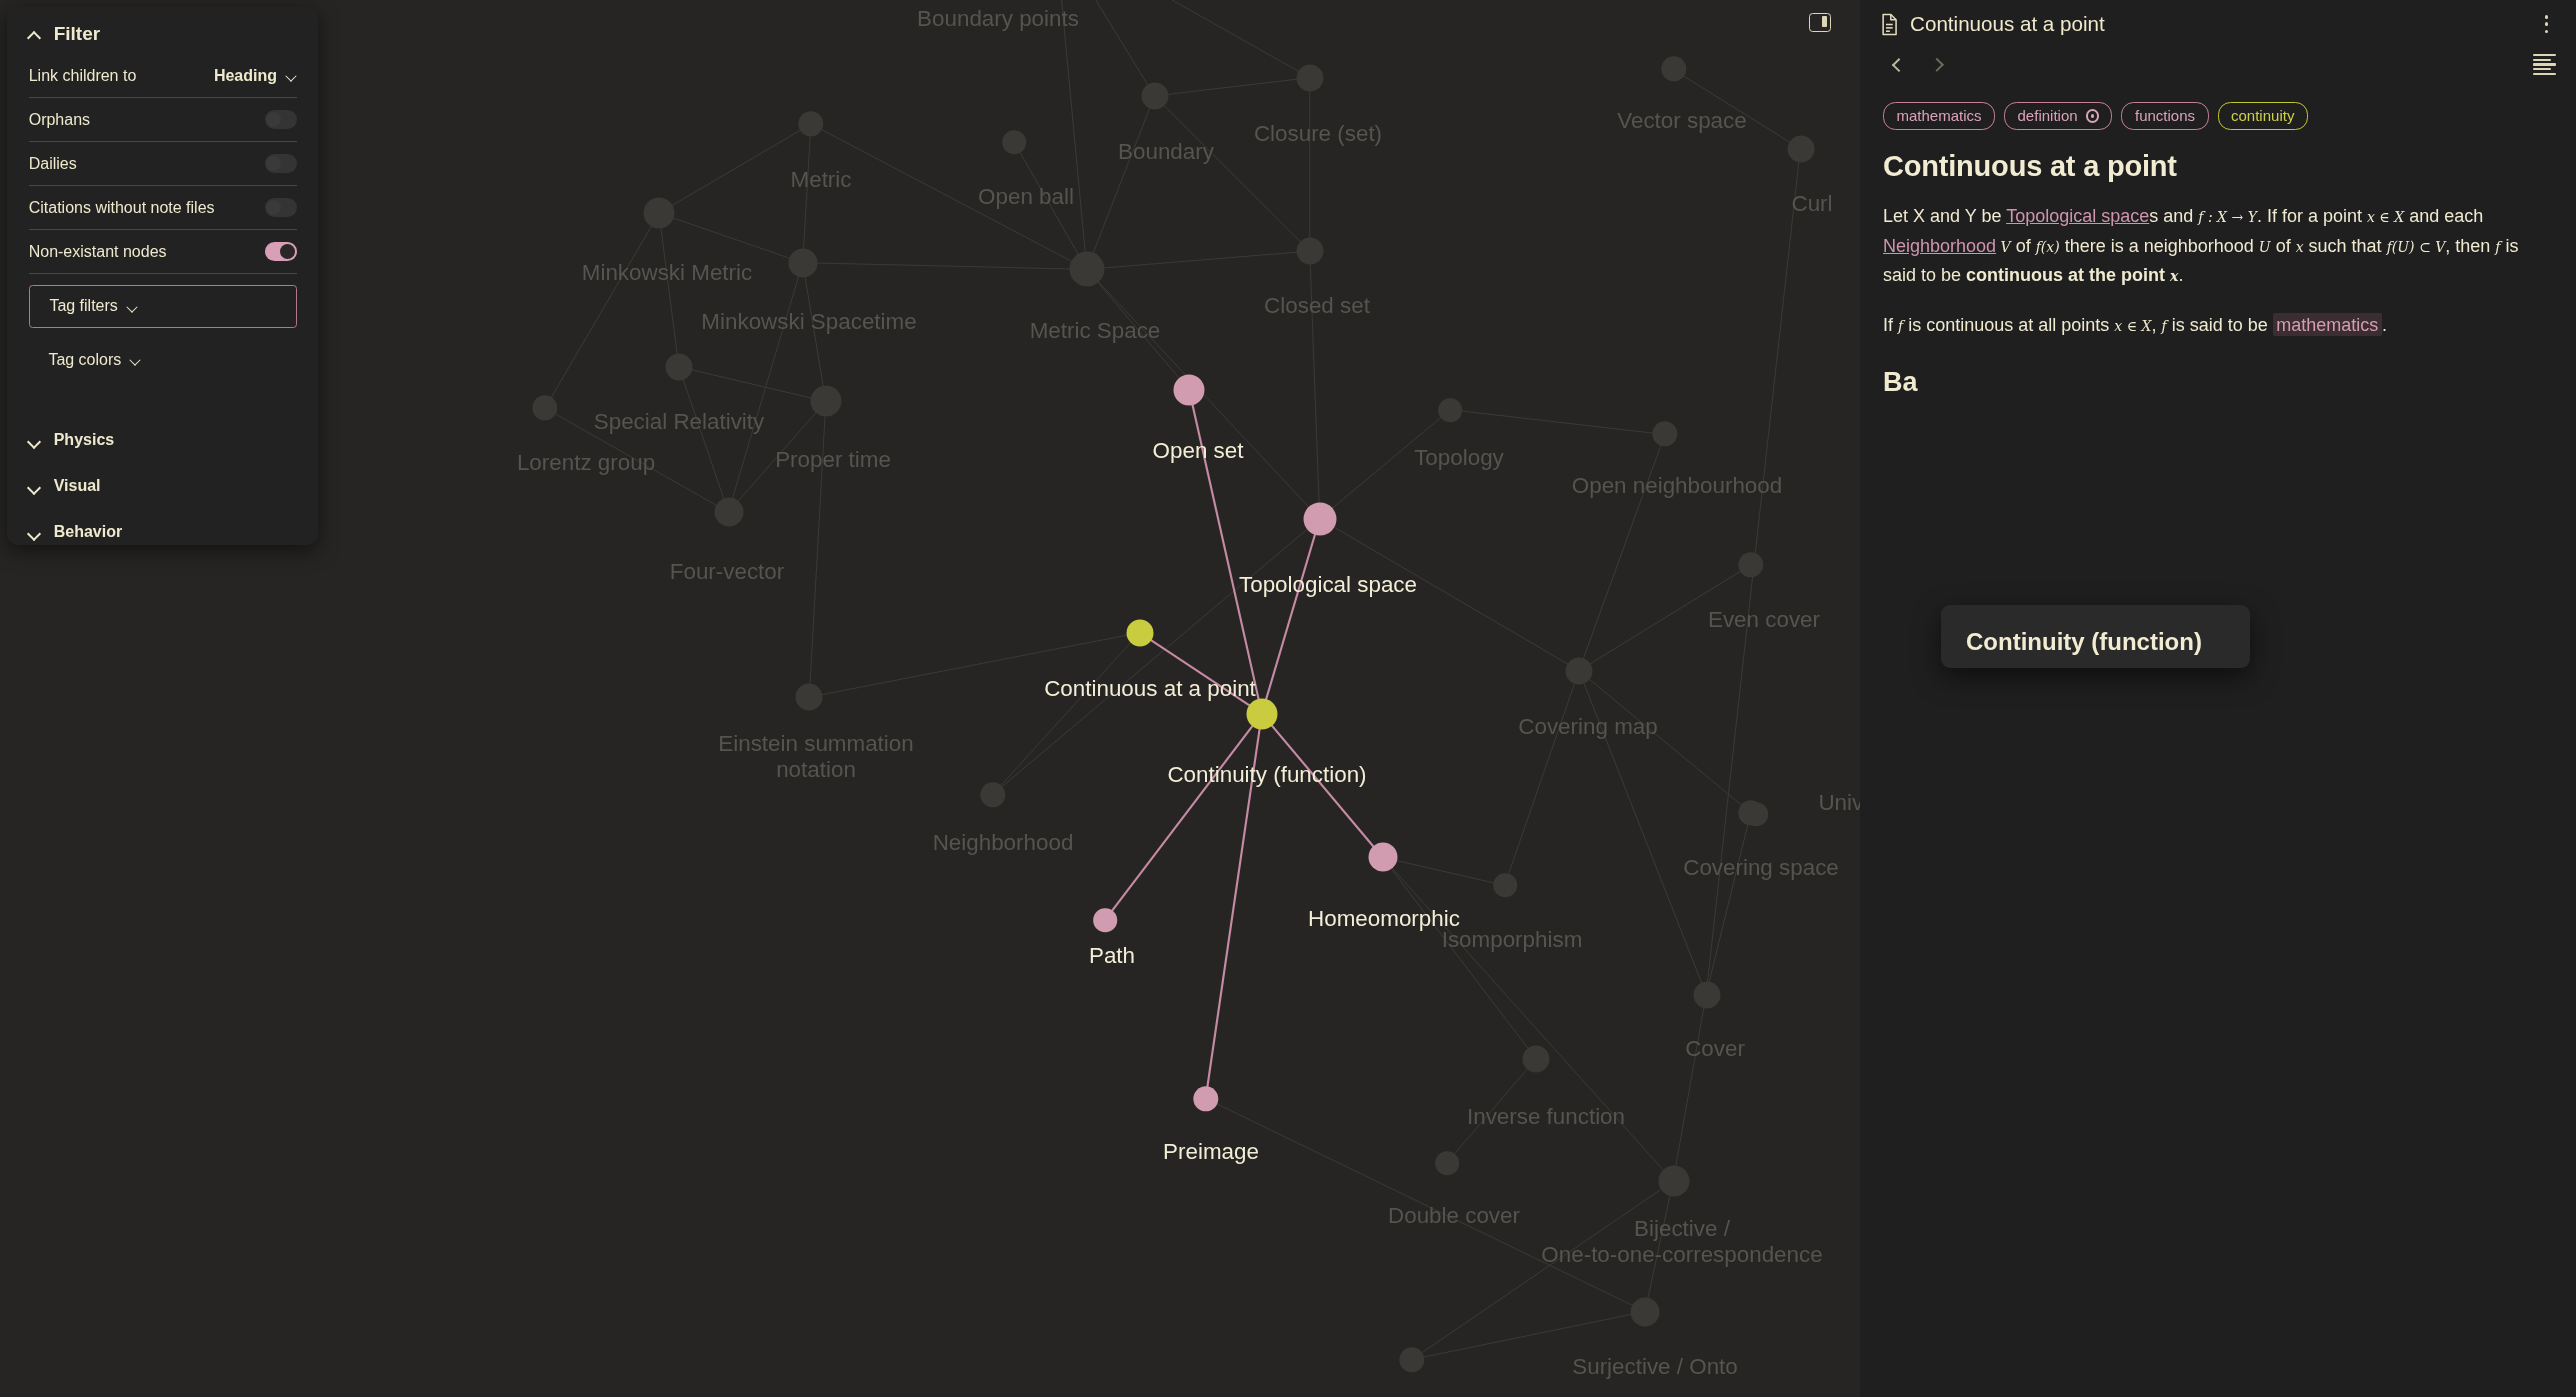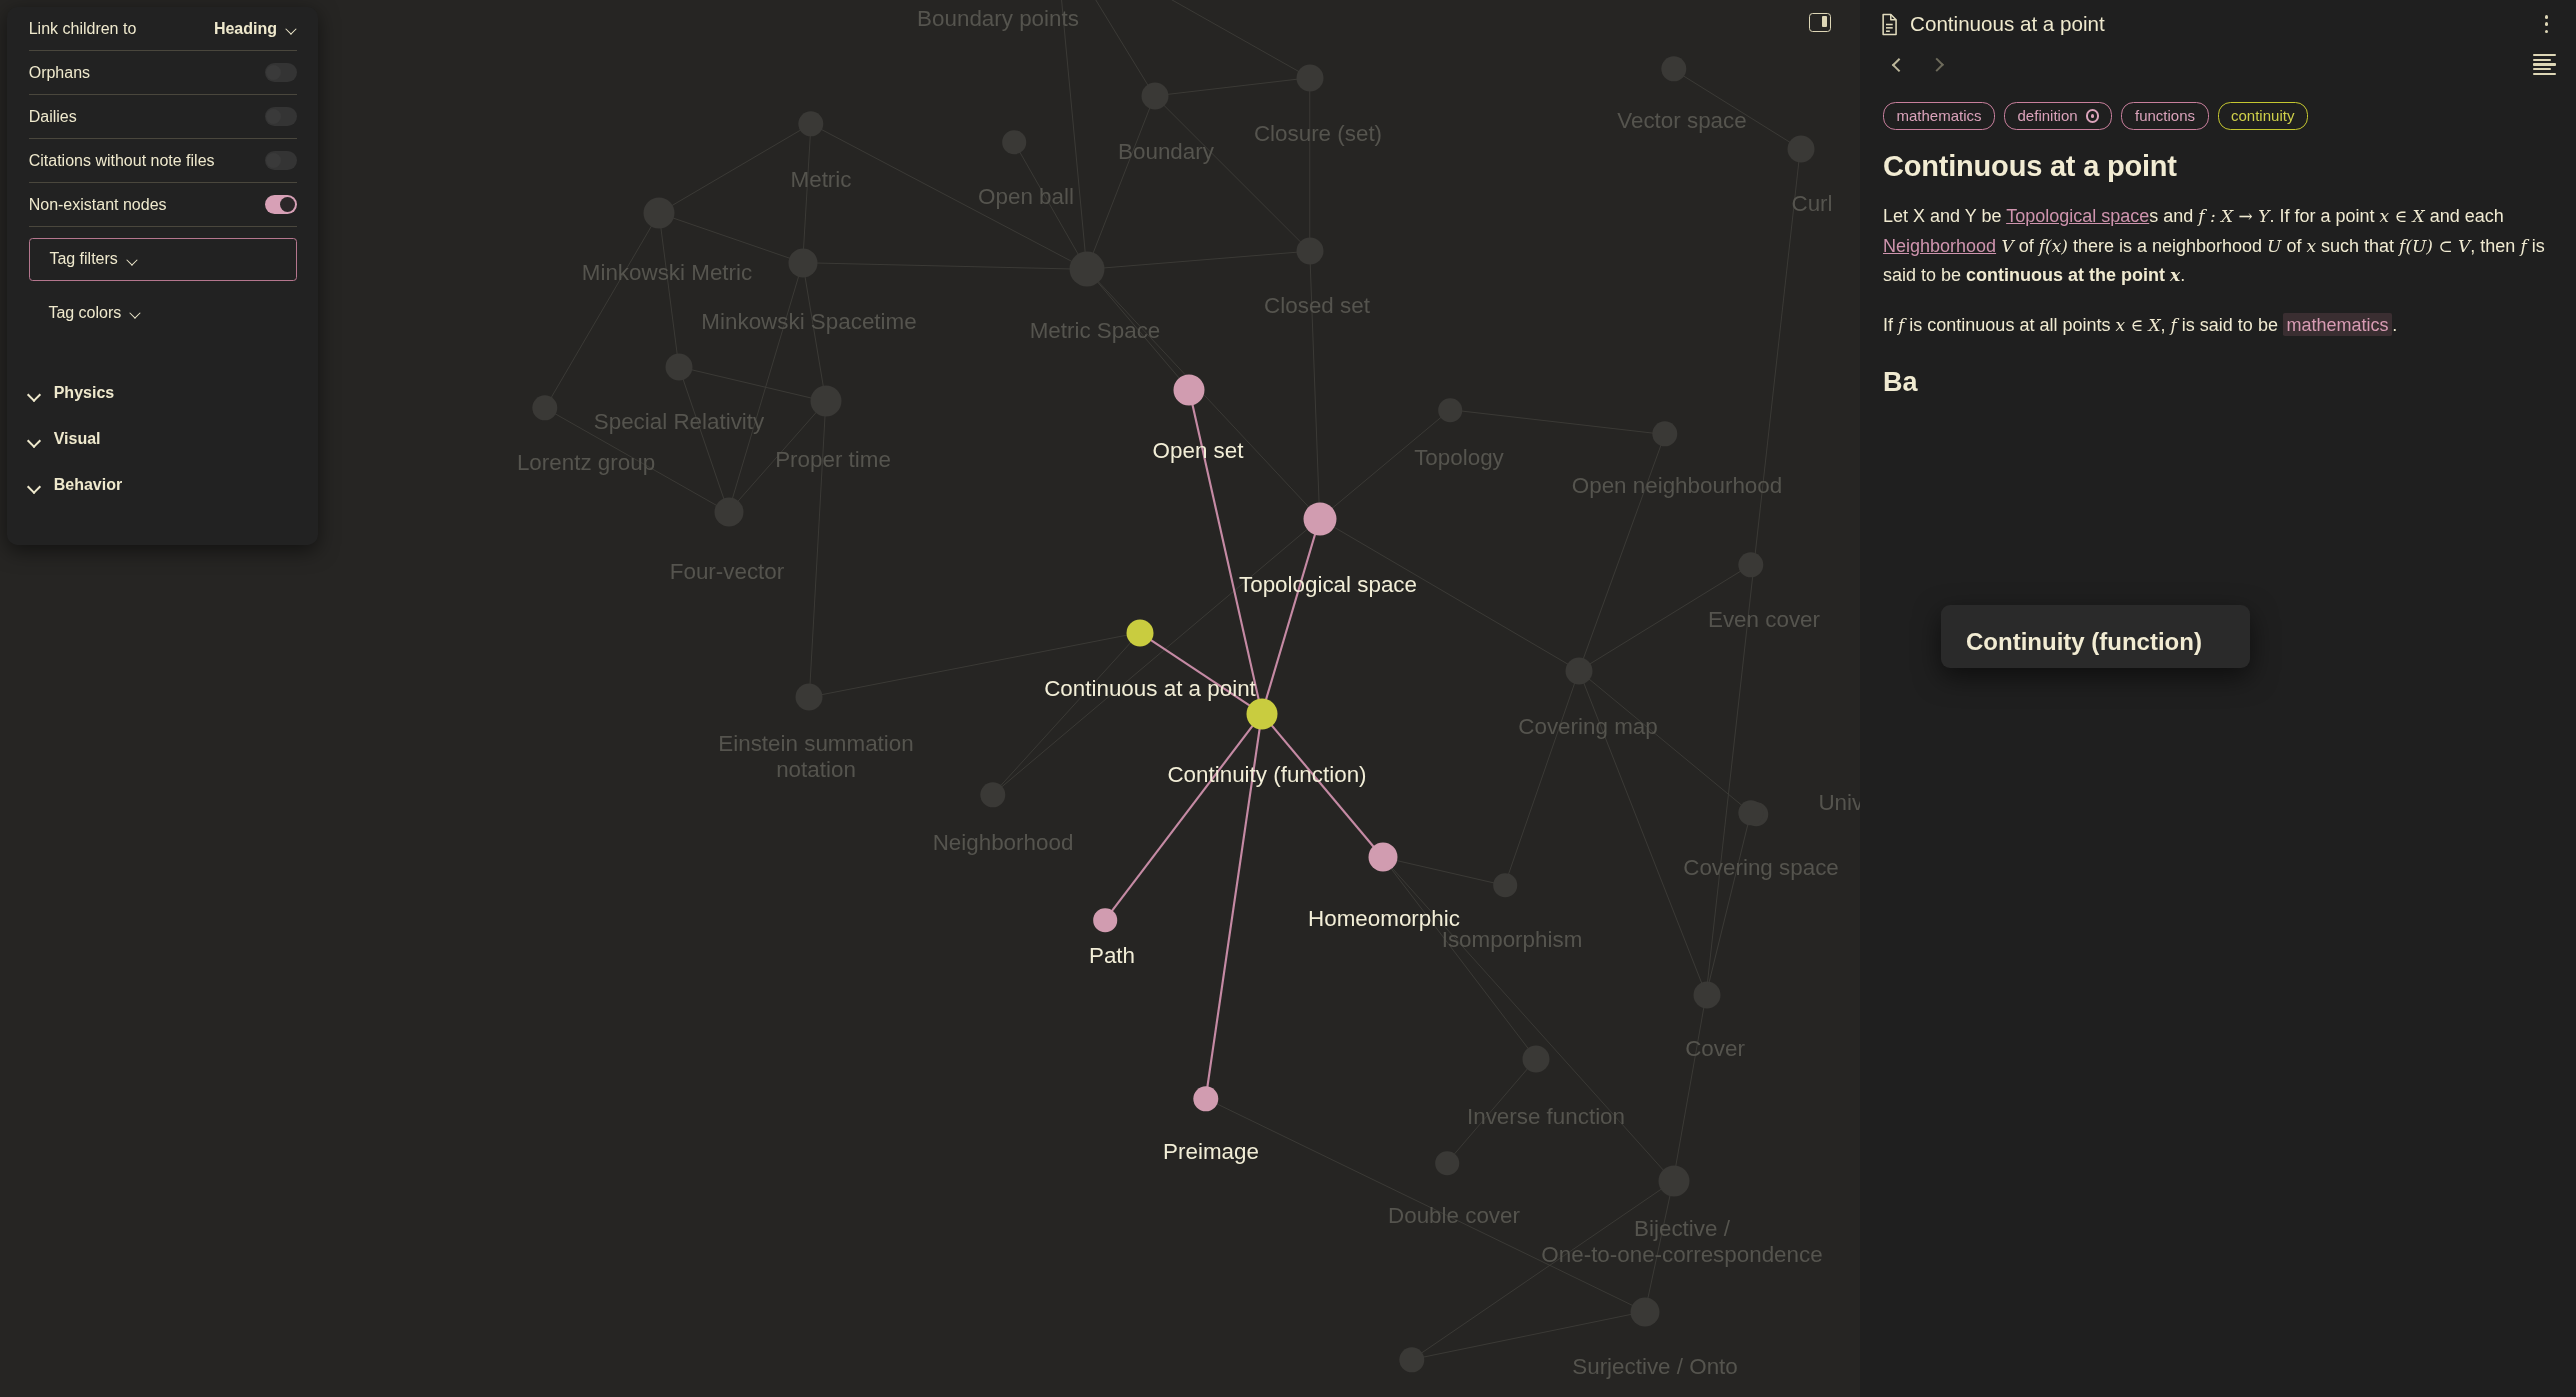--- a/index.html
+++ b/index.html
@@ -169,21 +169,21 @@
   }
   .tag-pill.green { border-color: #c5c730; color: #cfd04a; }
   .eye { width: 13.4px; height: 13.4px; border-radius: 50%; border: 2px solid #dba3bb; position: relative; display:inline-block; }
   .eye::after { content:""; position:absolute; left:3.1px; top:3.1px; width:3.6px; height:3.6px; border-radius:50%; background:#dba3bb;}
 
   .np-body { padding: 19.7px 23px 0 23px; }
   h1.note-h1 { font-size: 29px; font-weight: bold; color: #f2ecd3; margin-bottom: 19.7px; letter-spacing: -0.2px; }
   .para { font-size: 18px; line-height: 1.64; color: #f0ead1; margin-bottom: 19.7px; }
   .para .link { color: #cf94ae; text-decoration: underline; cursor: pointer; }
   .para b { font-weight: bold; }
-  .mjx { font-family: "DejaVu Serif", serif; font-style: italic; font-size: 17px; }
+  .mjx { font-family: "DejaVu Serif", serif; font-style: italic; font-size: 14px; }
   .hl-continuous {
     background: #3a2e31; color: #d79bb3; padding: 1.8px 3.6px; border-radius: 1.8px; cursor: pointer;
   }
   .para.obscured { color: #f0ead1; }
 
   
   #hover-popup {
     position: absolute; left: 1941px; top: 605px;
     width: 309px; height: 63px;
     background: #2a2a2a;
@@ -344,20 +344,24 @@
         <div class="node-label" style="left: 1655px; top: 1354px;">Surjective / Onto</div>
         <div class="node-dot" style="left: 1412px; top: 1360px; width: 25.4px; height: 25.4px; background: rgb(58, 57, 54);"></div>
       </div>
     <div id="sidebar-toggle">
       <span class="sq"></span>
     </div>
   </div>
 
   <div id="filter-panel">
 
+    <div class="fp-section-title">
+      <span class="chev up"></span>
+      <span>Filter</span>
+    </div>
 
     <div class="fp-body">
       <div class="fp-row">
         <span class="lbl">Link children to</span>
         <span class="val">Heading</span>
         <span class="mini-chev"></span>
       </div>
 
       <div class="fp-row">
         <span class="lbl">Orphans</span>

